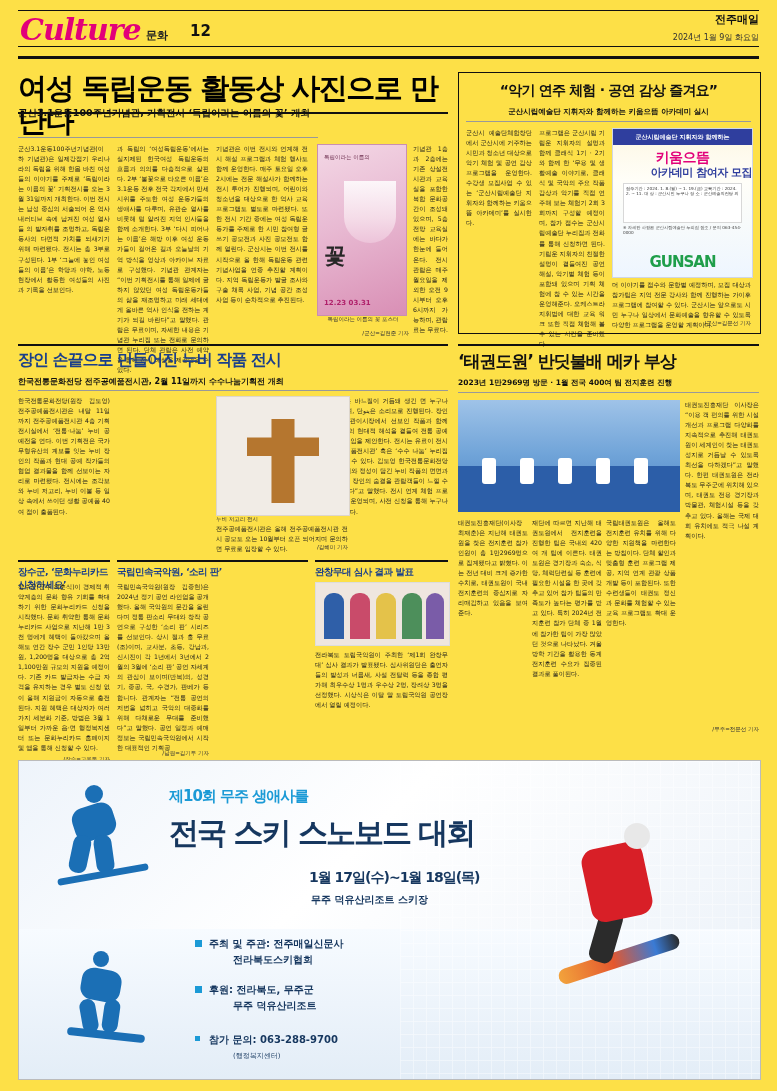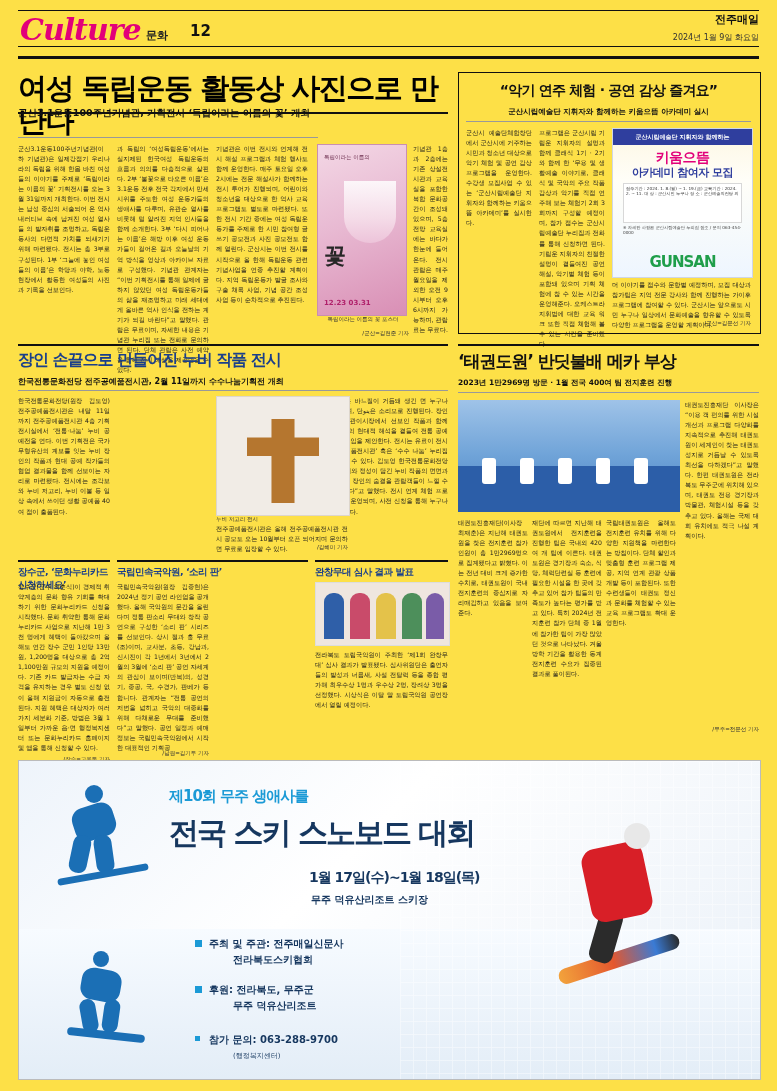--- a/index.html
+++ b/index.html
@@ -72,21 +72,21 @@
               font-weight:bold;color:#111;}
   .boxart-rule{position:absolute;left:466px;top:121px;width:285px;height:1px;background:#999;}
   .bx-colA{left:466px;top:128px;width:66px;}
   .bx-colB{left:539px;top:128px;width:66px;}
   .akad{position:absolute;left:612px;top:128px;width:139px;height:148px;border:1px solid #cfd6e6;
         background:linear-gradient(180deg,#fdf7e3 0%,#fffef8 35%,#eef6ff 100%);overflow:hidden;}
   .akad-hd{position:absolute;left:0;top:0;width:139px;height:16px;background:#2f3e9e;color:#fff;
            font-size:6px;font-weight:bold;text-align:center;line-height:16px;}
   .akad-t1{position:absolute;left:0;top:20px;width:139px;text-align:center;font-size:14px;
            font-weight:bold;color:#e2007a;letter-spacing:-.5px;}
-  .akad-t2{position:absolute;left:0;top:36px;width:139px;text-align:center;font-size:11px;
+  .akad-t2{position:absolute;left:0;top:36px;width:139px;text-align:right;font-size:11px;
            font-weight:bold;color:#2f3e9e;letter-spacing:-.5px;}
   .akad-grid{position:absolute;left:10px;top:54px;width:119px;height:40px;background:#fff;
              border:1px solid #d8d8d8;font-size:4.2px;color:#333;padding:2px;box-sizing:border-box;}
   .akad-note{position:absolute;left:10px;top:96px;width:119px;font-size:4.2px;color:#444;}
   .akad-logo{position:absolute;left:0;bottom:6px;width:139px;text-align:center;font-size:15px;
              font-weight:bold;color:#1f9e4a;letter-spacing:-1px;}
   .bx-tail{position:absolute;left:612px;top:280px;width:139px;font-size:6.2px;line-height:1.6;
            color:#1a1a1a;text-align:justify;word-break:break-all;}
   .bx-byline{position:absolute;left:612px;top:320px;width:139px;font-size:5.5px;color:#333;text-align:right;}
 

